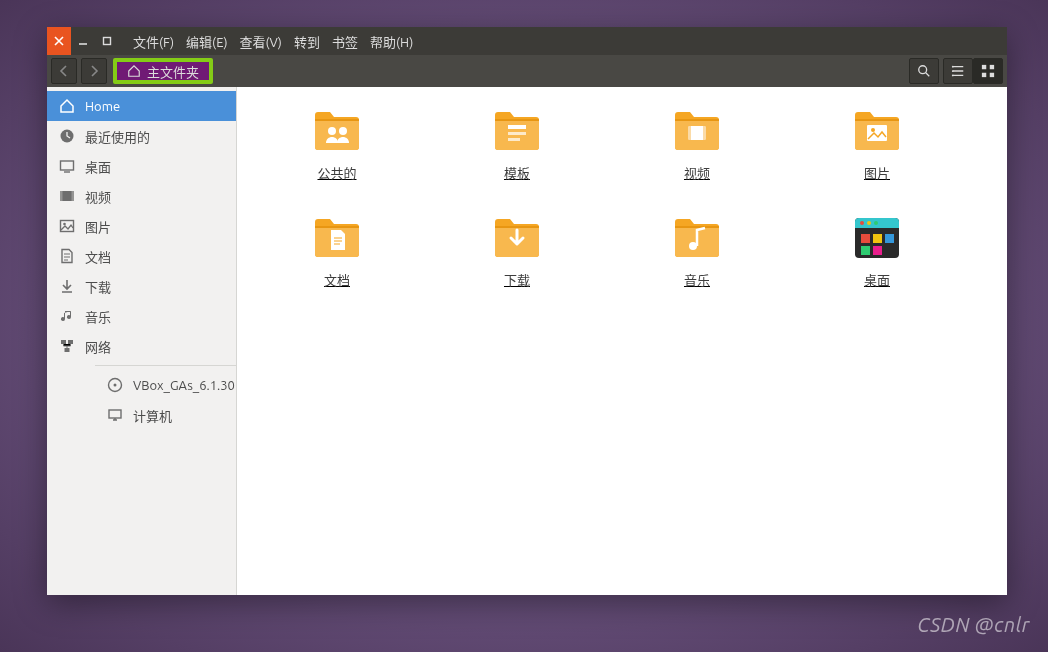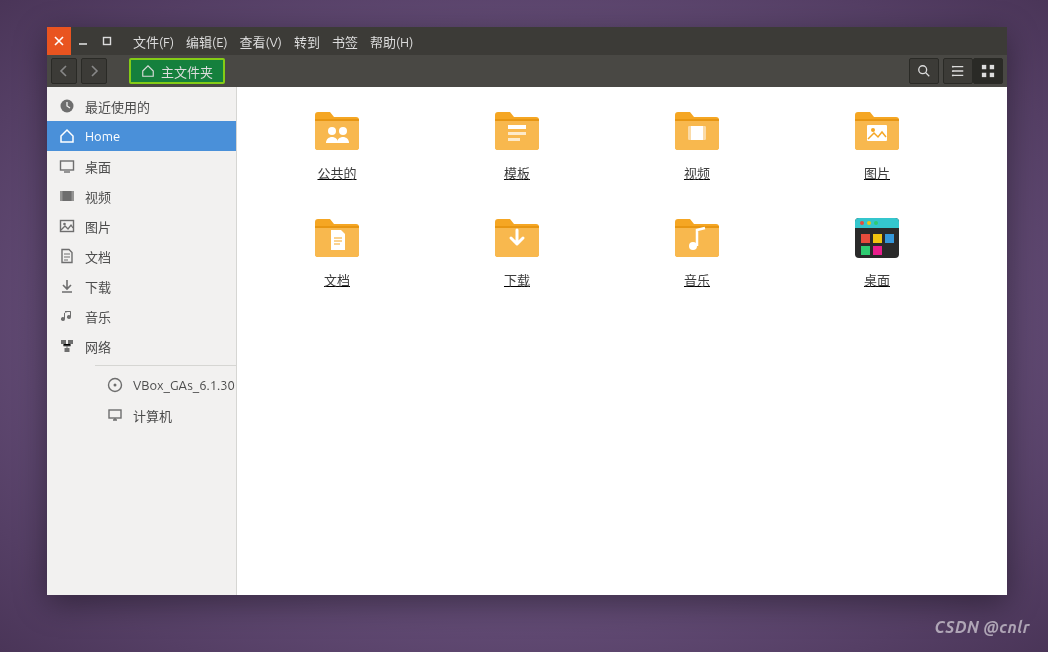--- a/index.html
+++ b/index.html
@@ -29,23 +29,23 @@
 .toolbar {
   height: 32px; background: #494844; display: flex; align-items: center;
   padding: 0 4px; gap: 4px;
 }
 .toolbar .nav-btn {
   width: 26px; height: 26px; background: #3c3b37; border: 1px solid #2a2a26;
   display: flex; align-items: center; justify-content: center; color: #888;
   cursor: pointer; border-radius: 2px;
 }
 .toolbar .breadcrumb {
-  height: 26px; background: #15803d; border: 2px solid #84cc16;
+  height: 26px; background: #701a75; border: 4px solid #84cc16;
   display: flex; align-items: center; padding: 0 10px; color: #dcdcdc;
-  font-size: 13px; cursor: pointer; border-radius: 2px; margin-left: 18px;
+  font-size: 13px; cursor: pointer; border-radius: 2px; margin-left: 2px;
 }
 .toolbar .spacer { flex: 1; }
 .toolbar .right-btn {
   width: 30px; height: 26px; background: #3c3b37; border: 1px solid #2a2a26;
   display: flex; align-items: center; justify-content: center; color: #dcdcdc;
   cursor: pointer; border-radius: 2px;
 }
 .toolbar .view-group { display: flex; }
 .toolbar .view-group .right-btn.active { background: #2a2a26; }
 .body { flex: 1; display: flex; min-height: 0; }
@@ -72,21 +72,21 @@
 .grid { display: grid; grid-template-columns: repeat(4, 160px); gap: 28px 20px; justify-content: start; }
 .file-item {
   display: flex; flex-direction: column; align-items: center; gap: 8px;
   cursor: pointer; width: 160px;
 }
 .file-item .ficon { width: 52px; height: 52px; display: flex; align-items: center; justify-content: center; }
 .file-item .flabel { font-size: 13px; color: #3d3d3d; text-align: center; }
 .folder-svg { width: 52px; height: 52px; }
 .watermark {
   position: absolute; right: 18px; bottom: 16px; color: rgba(255,255,255,0.55);
-  font-size: 16px; font-style: italic; letter-spacing: 0.5px; font-weight: bold;
+  font-size: 20px; font-style: italic; letter-spacing: 0.5px;
 }
 </style>
 </head>
 <body>
 
 <div class="window">
   <div class="titlebar">
     <div class="win-controls">
       <div class="win-btn win-close">
         <svg width="10" height="10" viewBox="0 0 10 10">
@@ -154,36 +154,36 @@
             <rect x="1" y="10" width="5" height="5" fill="#dcdcdc"></rect>
             <rect x="10" y="10" width="5" height="5" fill="#dcdcdc"></rect>
           </svg>
       </div>
     </div>
   </div>
 
   <div class="body">
     <div class="sidebar">
       <div class="section" id="sb-sec1">
+          <div class="item active">
+            <span class="sb-icon">
+              <svg viewBox="0 0 16 16" width="16" height="16">
+                <path d="M2 8 L8 2 L14 8 L14 14 L2 14 Z" fill="none" stroke="#fff" stroke-width="1.5"></path>
+              </svg>
+            </span>
+            <span>Home</span>
+          </div>
           <div class="item">
             <span class="sb-icon">
               <svg viewBox="0 0 16 16" width="16" height="16">
                 <circle cx="8" cy="8" r="6.5" fill="#6e6e6e"></circle>
                 <path d="M8 4v4l3 2" stroke="#f2f1f0" stroke-width="1.3" fill="none"></path>
               </svg>
             </span>
             <span>最近使用的</span>
-          </div>
-          <div class="item active">
-            <span class="sb-icon">
-              <svg viewBox="0 0 16 16" width="16" height="16">
-                <path d="M2 8 L8 2 L14 8 L14 14 L2 14 Z" fill="none" stroke="#fff" stroke-width="1.5"></path>
-              </svg>
-            </span>
-            <span>Home</span>
           </div>
           <div class="item">
             <span class="sb-icon">
               <svg viewBox="0 0 16 16" width="16" height="16">
                 <rect x="1.5" y="3" width="13" height="9" fill="none" stroke="#6e6e6e" stroke-width="1.4"></rect>
                 <path d="M5 14h6" stroke="#6e6e6e" stroke-width="1.4"></path>
               </svg>
             </span>
             <span>桌面</span>
           </div>

